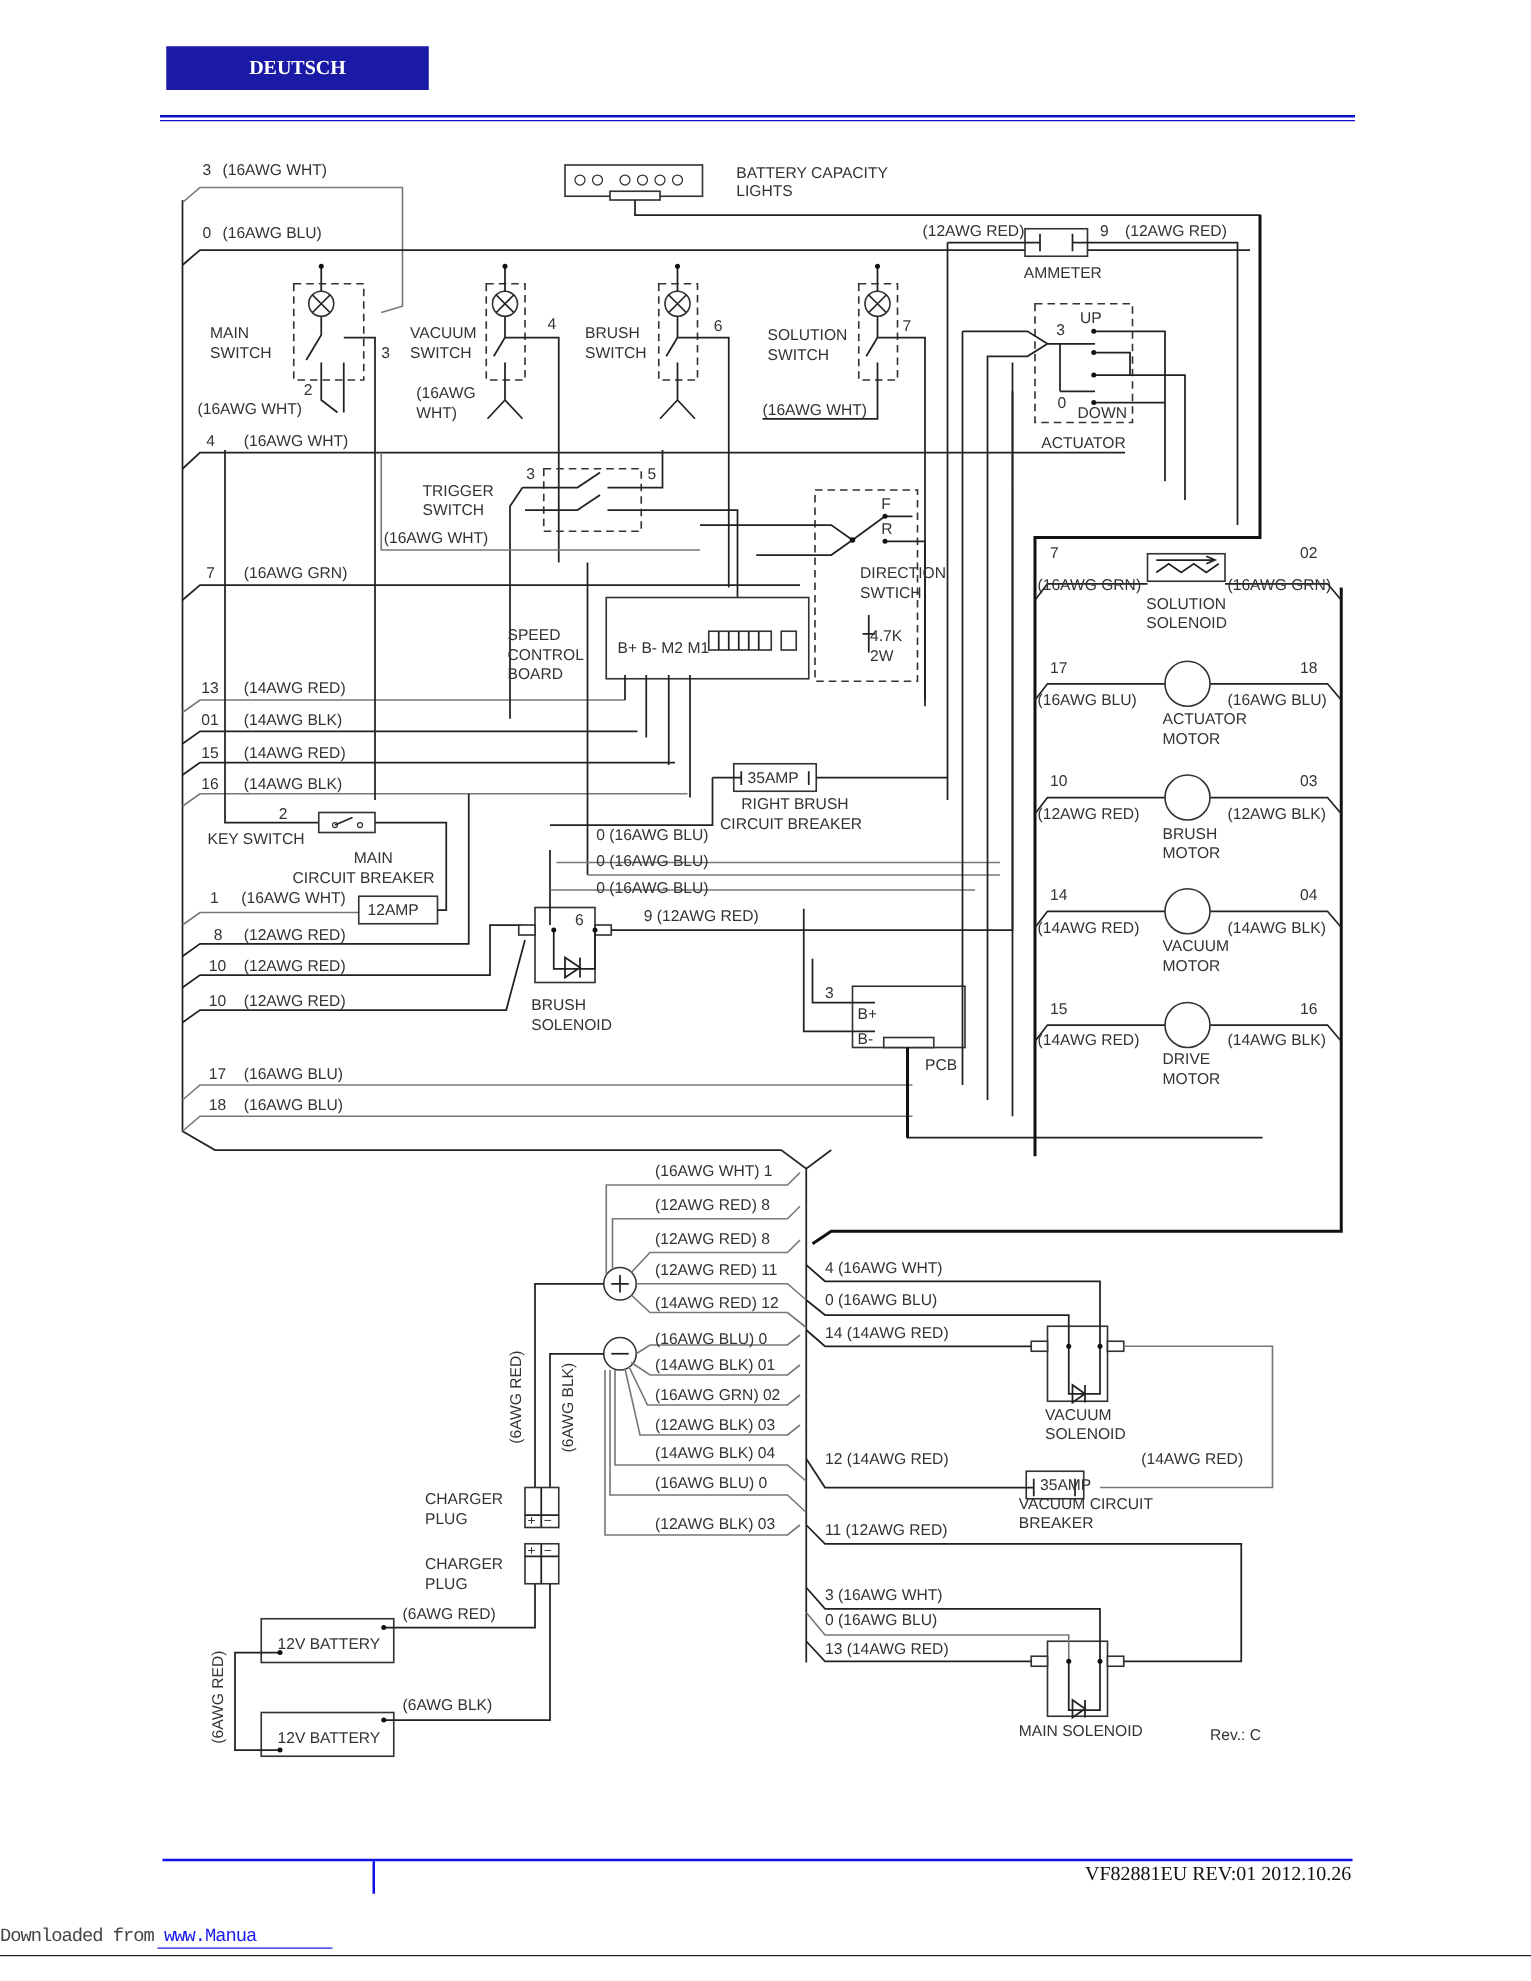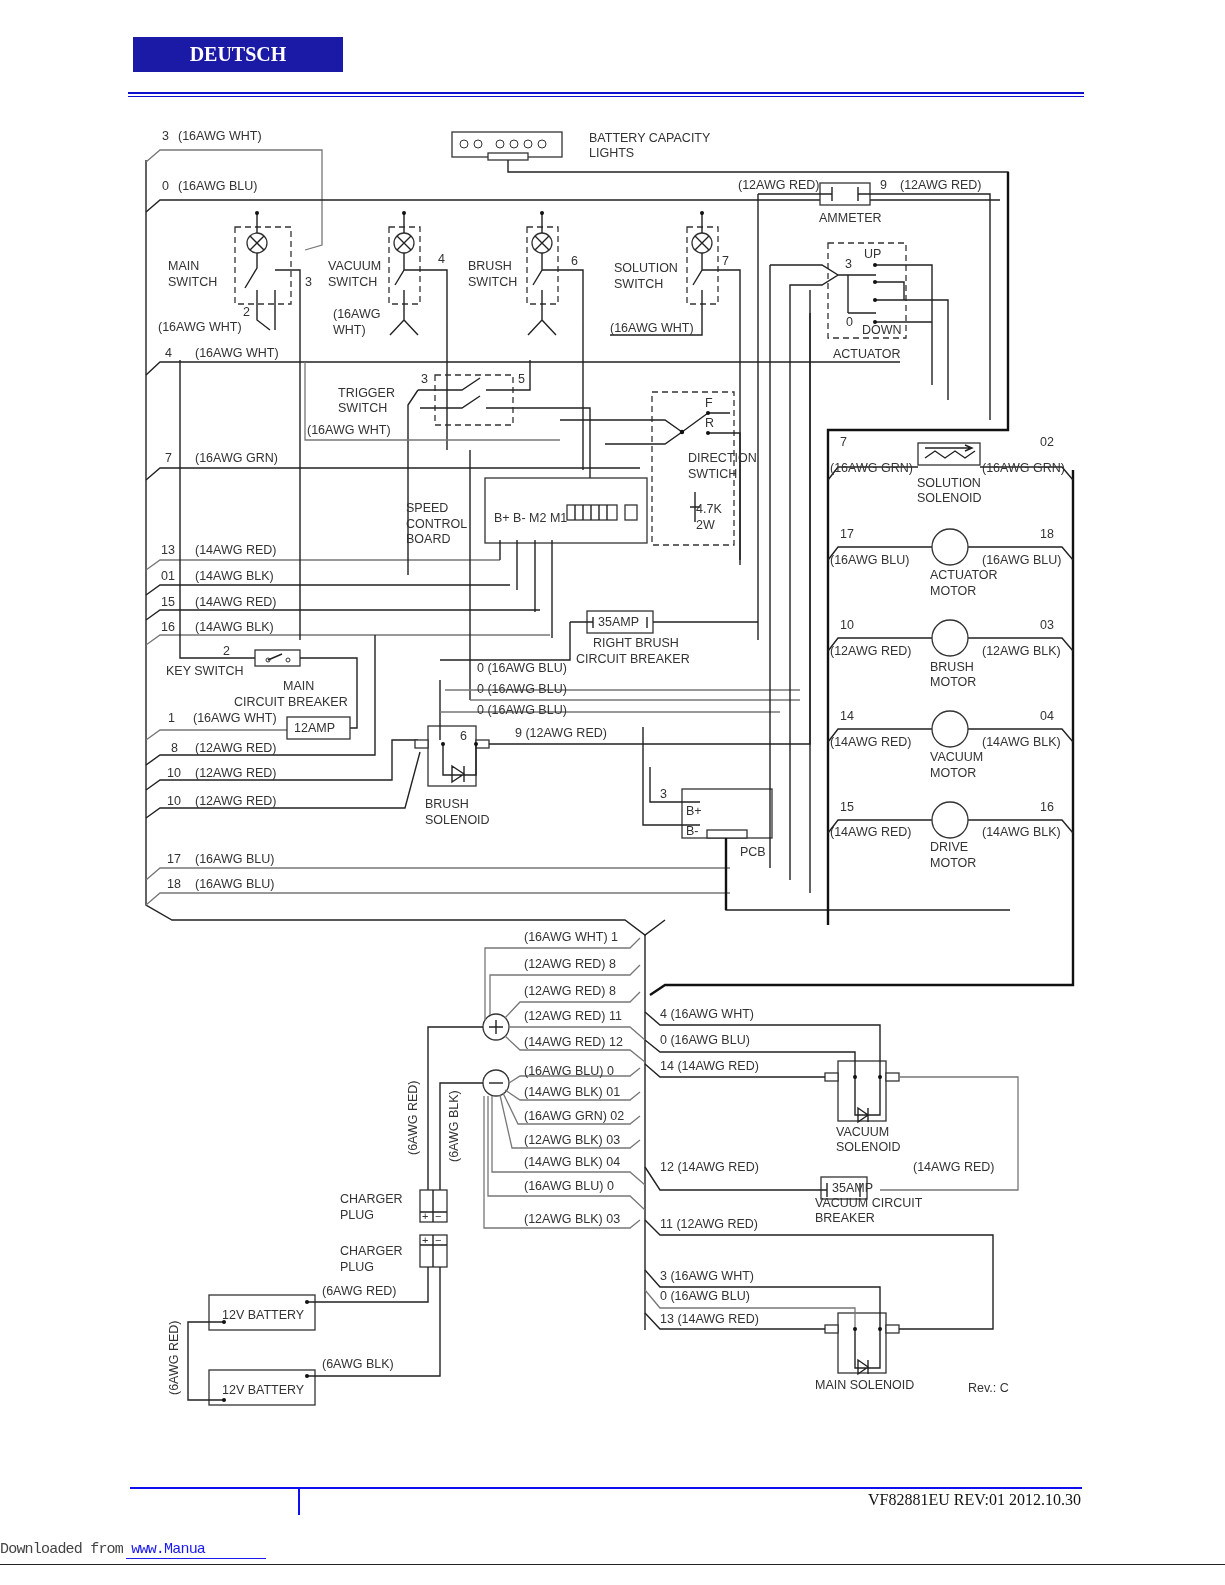--- a/index.html
+++ b/index.html
@@ -1,17 +1,17 @@
 <!DOCTYPE html>
 <html><head>
 <meta charset="utf-8">
 <style>
   html, body { margin:0; padding:0; background:#ffffff; }
   body { width:1225px; height:1585px; position:relative; overflow:hidden; font-family:"Liberation Sans", sans-serif; }
-  .lang-badge { position:absolute; left:133px; top:37px; width:210px; height:35px; background:#1a1aa6; color:#fff; font-family:"Liberation Serif", serif; font-weight:bold; font-size:20px; display:flex; align-items:center; justify-content:center; }
+  .lang-badge { position:absolute; left:133px; top:37px; width:210px; height:35px; background:#1a1aa6; color:#fff; font-family:"Liberation Serif", serif; font-weight:bold; font-size:16px; display:flex; align-items:center; justify-content:center; }
   .hdr-line1 { position:absolute; left:128px; top:92px; width:956px; height:2px; background:#1010cc; }
   .hdr-line2 { position:absolute; left:128px; top:96px; width:956px; height:1px; background:#1010cc; }
   svg#diagram { position:absolute; left:0; top:0; }
   svg text { font-family:"Liberation Sans", sans-serif; font-size:12.5px; fill:#333; }
   .w { stroke:#222; stroke-width:1.4; fill:none; }
   .wg { stroke:#777; stroke-width:1.3; fill:none; }
   .wb { stroke:#111; stroke-width:2.4; fill:none; }
   .box { stroke:#333; stroke-width:1.3; fill:#fff; }
   .dash { stroke:#333; stroke-width:1.3; fill:none; stroke-dasharray:6 4; }
   .dot { fill:#111; }
@@ -391,16 +391,16 @@
   <text x="222" y="1394">12V BATTERY</text>
   <text x="322" y="1295">(6AWG RED)</text>
   <text x="322" y="1368">(6AWG BLK)</text>
   <text transform="translate(417,1155) rotate(-90)">(6AWG RED)</text>
   <text transform="translate(458,1162) rotate(-90)">(6AWG BLK)</text>
   <text transform="translate(178,1395) rotate(-90)">(6AWG RED)</text>
 </svg>
 
 <div class="ftr-line"></div>
 <div class="ftr-tick"></div>
-<div class="doc-id">VF82881EU REV:01 2012.10.30</div>
+<div class="doc-id">VF82881EU REV:01 2012.10.26</div>
 <div class="dl"><span>Downloaded from </span><a>www.Manua</a></div>
 <div class="dl-underline"></div>
 <div class="bottom-rule"></div>
 
 </body></html>

